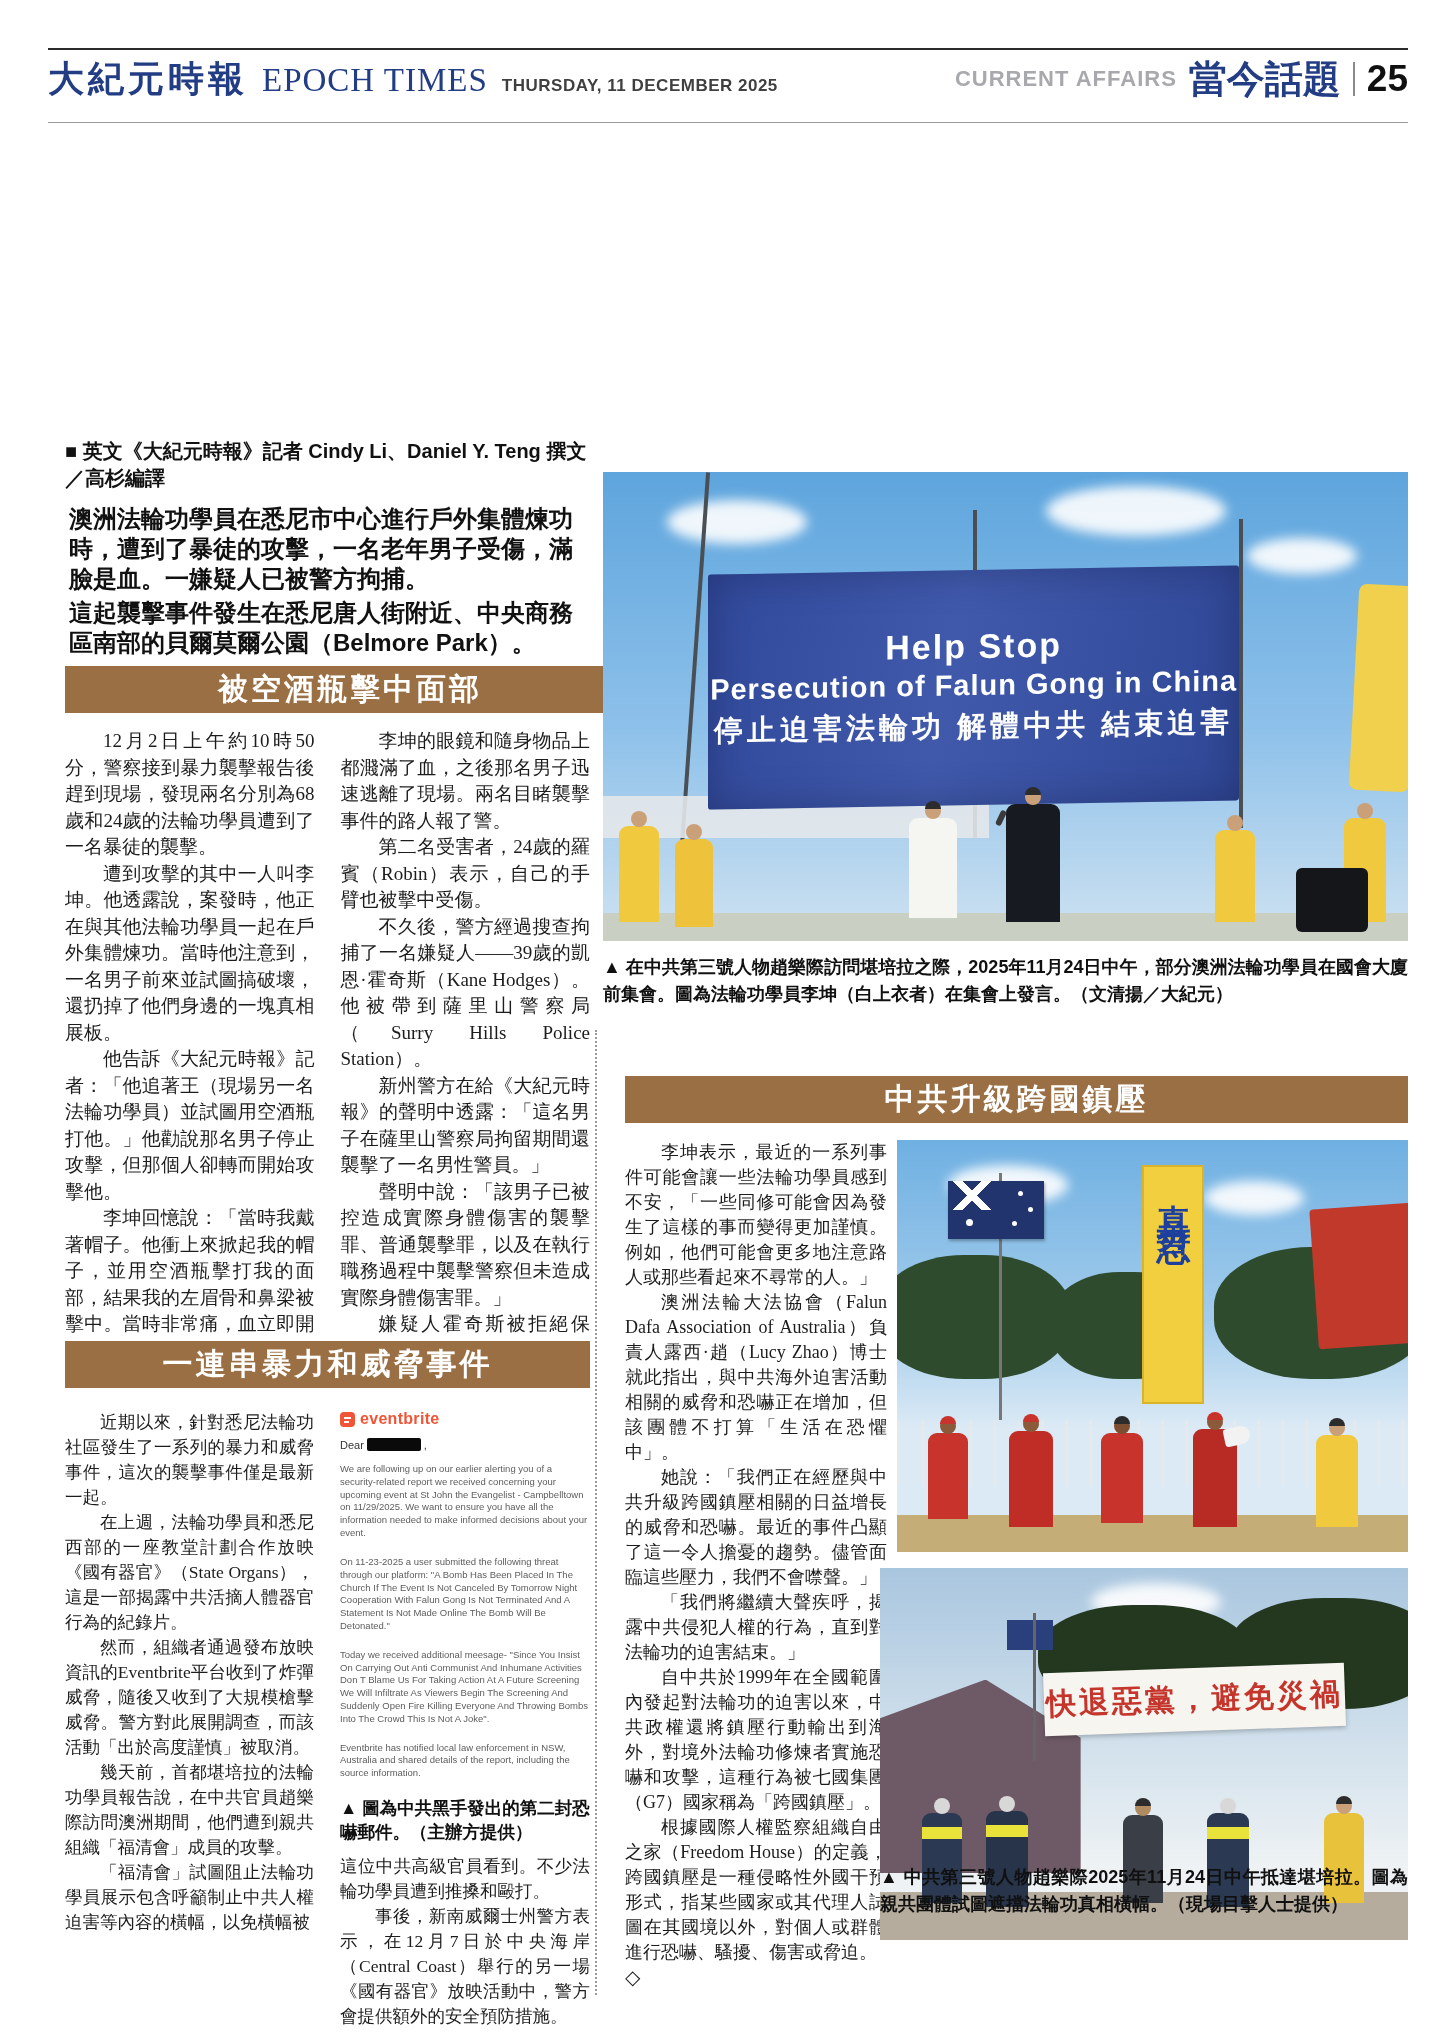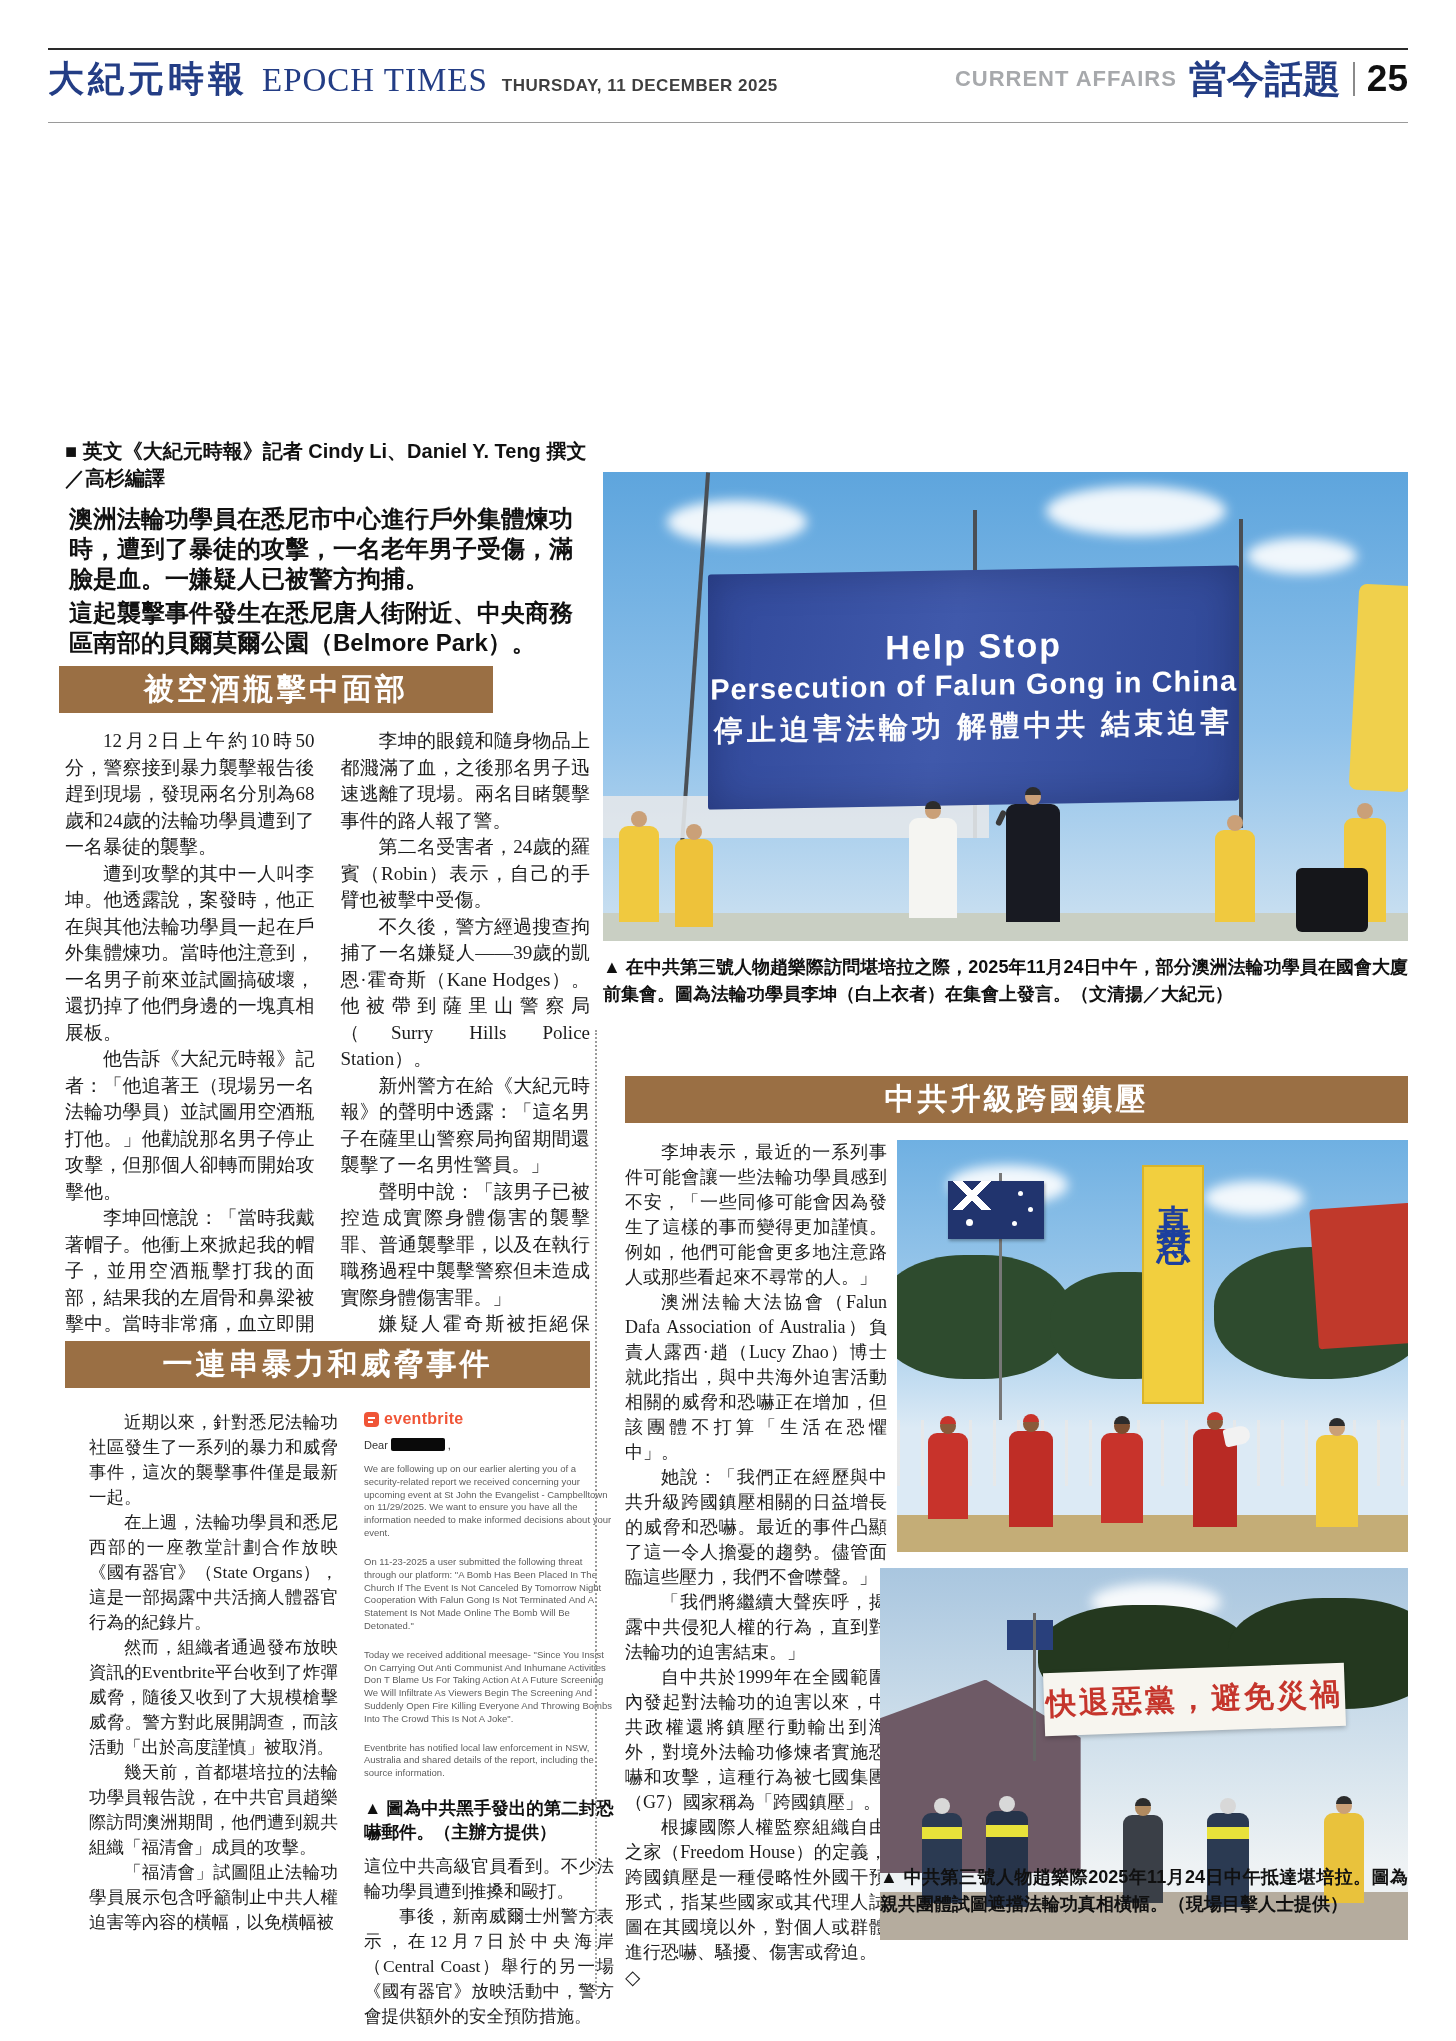--- a/index.html
+++ b/index.html
@@ -23,26 +23,26 @@
                 display:flex;flex-direction:column;align-items:center;justify-content:center;}
   .hl{color:#fff;font-family:"Liberation Serif","DejaVu Serif",serif;font-weight:bold;
       font-size:94px;line-height:1.28;letter-spacing:4px;white-space:nowrap;text-shadow:2px 2px 0 rgba(90,60,30,.35);}
   
   .byline{position:absolute;left:65px;top:438px;width:525px;font-size:20px;font-weight:bold;
           line-height:1.35;color:#111;}
   .lead{position:absolute;left:65px;top:500px;width:525px;font-size:24px;font-weight:bold;line-height:30px;color:#111;}
   .lead p{margin:4px;}
   .secbar{position:absolute;background:#9a6f44;color:#fff;font-size:30px;font-weight:bold;
           display:flex;align-items:center;justify-content:center;letter-spacing:3px;}
-  .bar1{left:59px;top:666px;width:434px;height:47px;}
+  .bar1{left:65px;top:666px;width:508px;height:47px;padding-left:31px;}
   .bar2{left:65px;top:1341px;width:525px;height:47px;}
   .bar3{left:625px;top:1076px;width:783px;height:47px;}
   .cols{position:absolute;display:flex;}
   .a1{left:65px;top:728px;width:525px;gap:26px;}
-  .a2{left:65px;top:1410px;width:525px;gap:26px;margin-left:24px;}
+  .a2{left:65px;top:1410px;width:525px;gap:26px;}
   .col{flex:1;}
   .serifcol p{margin:0;text-indent:2em;font-family:"Liberation Serif","DejaVu Serif",serif;
               font-size:19px;line-height:26.5px;text-align:justify;color:#1c1c1c;}
   .a2 .serifcol p{font-size:17.5px;line-height:25px;}
   .noindent{text-indent:0 !important;}
   
   .email-box{width:250px;background:#fff;font-family:"Liberation Sans",sans-serif;}
   .eb-brand{display:flex;align-items:center;gap:5px;margin-bottom:10px;}
   .eb-mark{width:15px;height:15px;border-radius:4px;background:#f05537;
            background-image:linear-gradient(#fff 0 0),linear-gradient(#fff 0 0);

